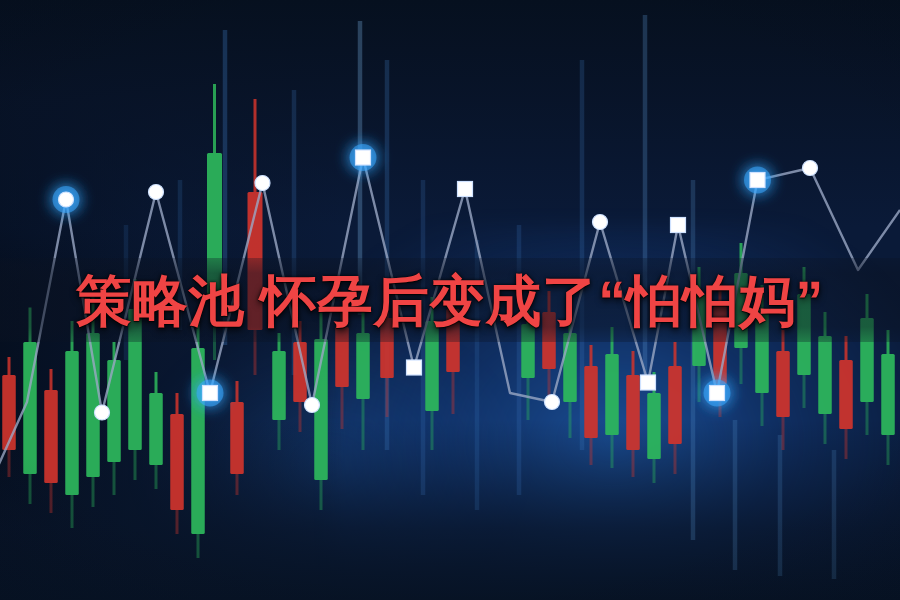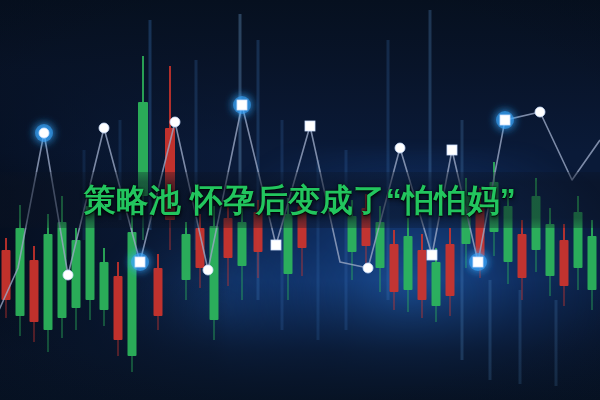--- a/index.html
+++ b/index.html
@@ -31,21 +31,21 @@
   .vignette{position:absolute;inset:0;pointer-events:none;
     background:radial-gradient(125% 110% at 50% 48%, rgba(0,0,0,0) 45%, rgba(3,9,20,.55) 100%);}
   
   .chart{position:absolute;inset:0;}
   
   .title-band{position:absolute;left:0;right:0;top:172px;height:56px;
     background:linear-gradient(180deg,rgba(10,18,34,.30) 0%,rgba(10,18,34,.52) 18%,rgba(10,18,34,.52) 82%,rgba(10,18,34,.30) 100%);}
   .title-wrap{position:absolute;left:0;right:0;top:172px;height:56px;
     display:flex;align-items:center;justify-content:center;}
   .title-text{
-    color:#22c55e;font-size:32px;font-weight:bold;letter-spacing:.5px;
+    color:#ef4444;font-size:37px;font-weight:bold;letter-spacing:.5px;
     white-space:nowrap;line-height:1;
     text-shadow:0 2px 5px rgba(0,0,0,.85),0 0 2px rgba(0,0,0,.9),0 1px 0 rgba(0,0,0,.6);
   }
 </style>
 </head>
 <body>
 
 <div id="stage">
 
   <div class="bg-base"></div>

